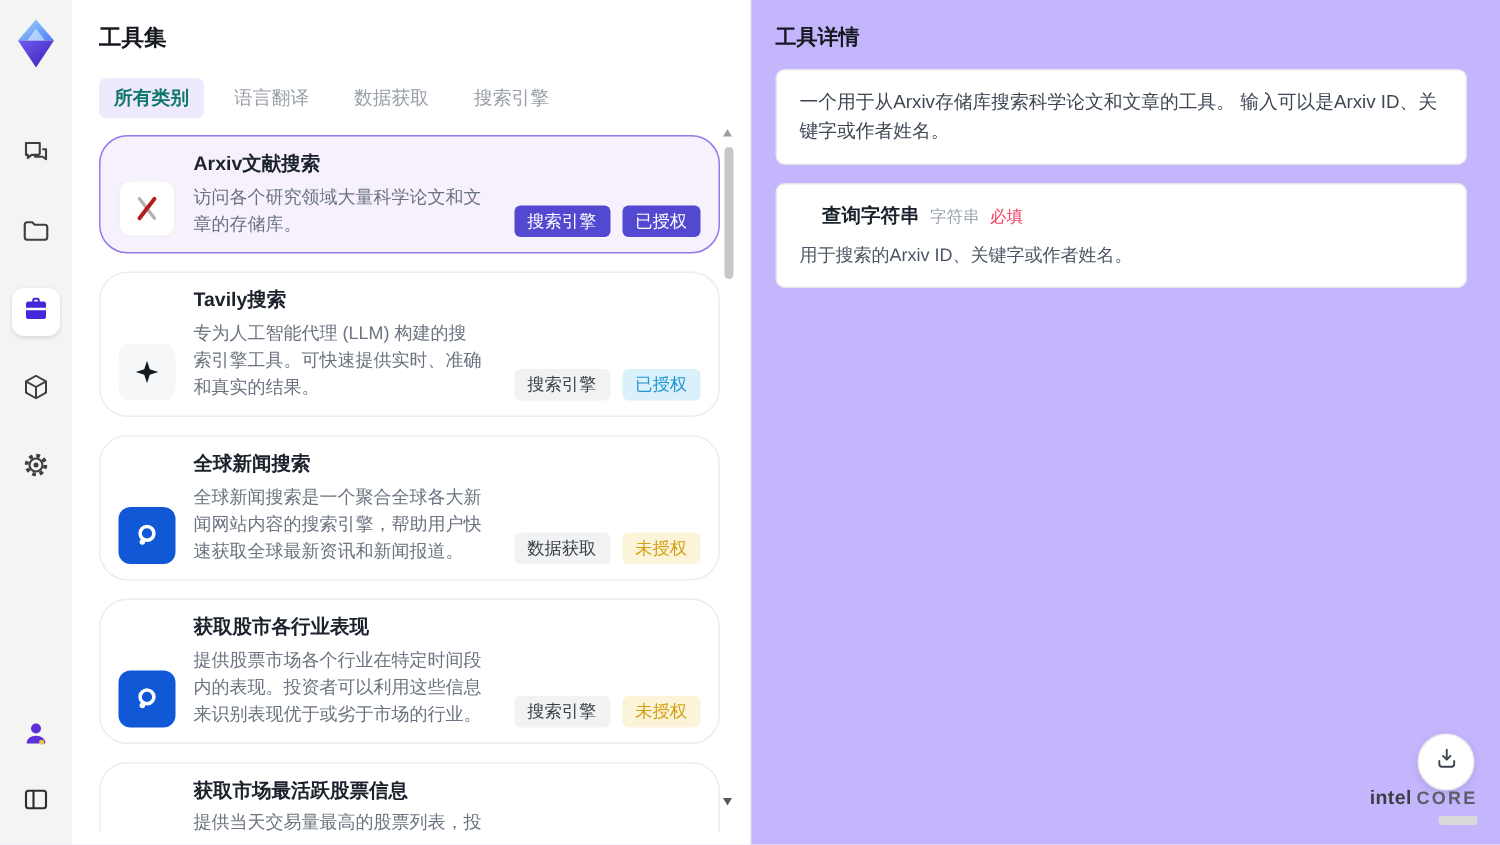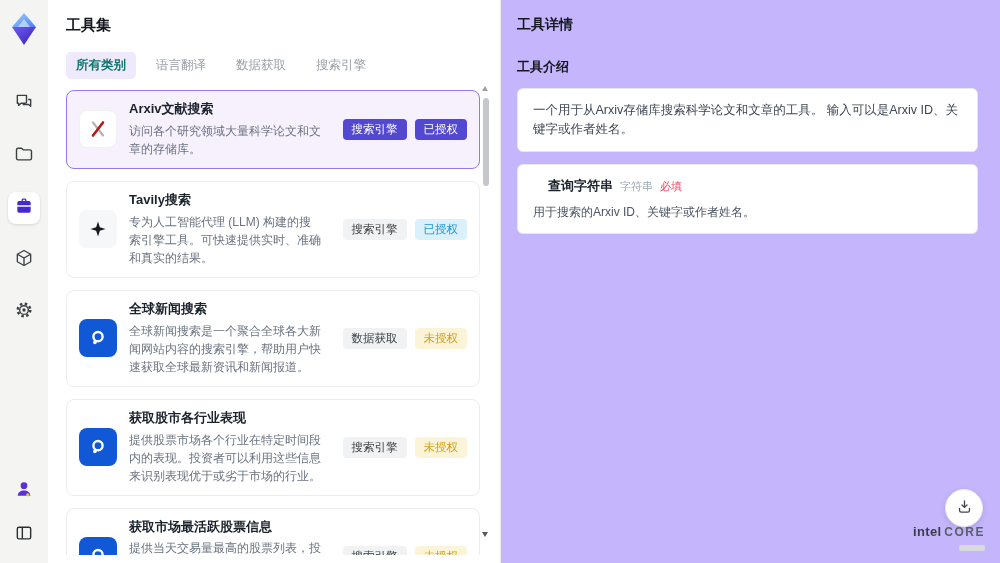--- a/index.html
+++ b/index.html
@@ -21,22 +21,22 @@
 
   
   .list-panel { width:452px; position:relative; padding:16px 0 0 18px; }
   .panel-title { font-size:15px; font-weight:bold; color:#15181e; }
   .tabs { margin-top:17px; display:flex; gap:10px; align-items:center; }
   .tab { font-size:12.5px; color:#9aa0a8; padding:5px 10px; border-radius:5px; cursor:pointer; white-space:nowrap; }
   .tab.active { color:#0f766e; background:#efeafb; font-weight:bold; }
 
   .cards { margin-top:11px; width:414px; display:flex; flex-direction:column; gap:12px;
     height:465px; overflow:hidden; }
-  .card { display:flex; gap:12px; align-items:center; padding:10px 12px;
-    background:#fff; border:1px solid #ebedf0; border-radius:8px; cursor:pointer; flex-shrink:0; }
+  .card { display:flex; gap:12px; align-items:flex-end; padding:10px 12px;
+    background:#fff; border:1px solid #ebedf0; border-radius:19px; cursor:pointer; flex-shrink:0; }
   .card.selected { border:1.5px solid #9479e8; background:#f6f1fd; }
   .tool-icon { width:38px; height:38px; border-radius:8px; flex-shrink:0;
     display:flex; align-items:center; justify-content:center; }
   .ti-white { background:#fff; border:1px solid #f1f1f3; }
   .ti-light { background:#f6f7f8; }
   .ti-blue  { background:#1158d6; }
   .card-body { flex:1; min-width:0; }
   .card-title { font-size:13px; font-weight:bold; color:#1b222c; line-height:1.3; }
   .card-desc { margin-top:4px; font-size:12px; color:#6b7380; line-height:1.5; }
   .card-tags { display:flex; gap:8px; margin-left:8px; flex-shrink:0; padding-top:1px; }
@@ -265,21 +265,20 @@
     <div class="scrollbar">
       <div class="sb-up"></div>
       <div class="sb-thumb"></div>
       <div class="sb-down"></div>
     </div>
   </div>
 
   <div class="detail-panel">
     <div class="detail-title">工具详情</div>
 
-    <div class="section-h">工具介绍</div>
     <div class="box">
       <div class="intro-text">一个用于从Arxiv存储库搜索科学论文和文章的工具。 输入可以是Arxiv ID、关键字或作者姓名。</div>
     </div>
 
     <div class="box">
       <div class="param-meta">
         <span class="param-name">查询字符串</span>
         <span class="param-type">字符串</span>
         <span class="param-req">必填</span>
       </div>

